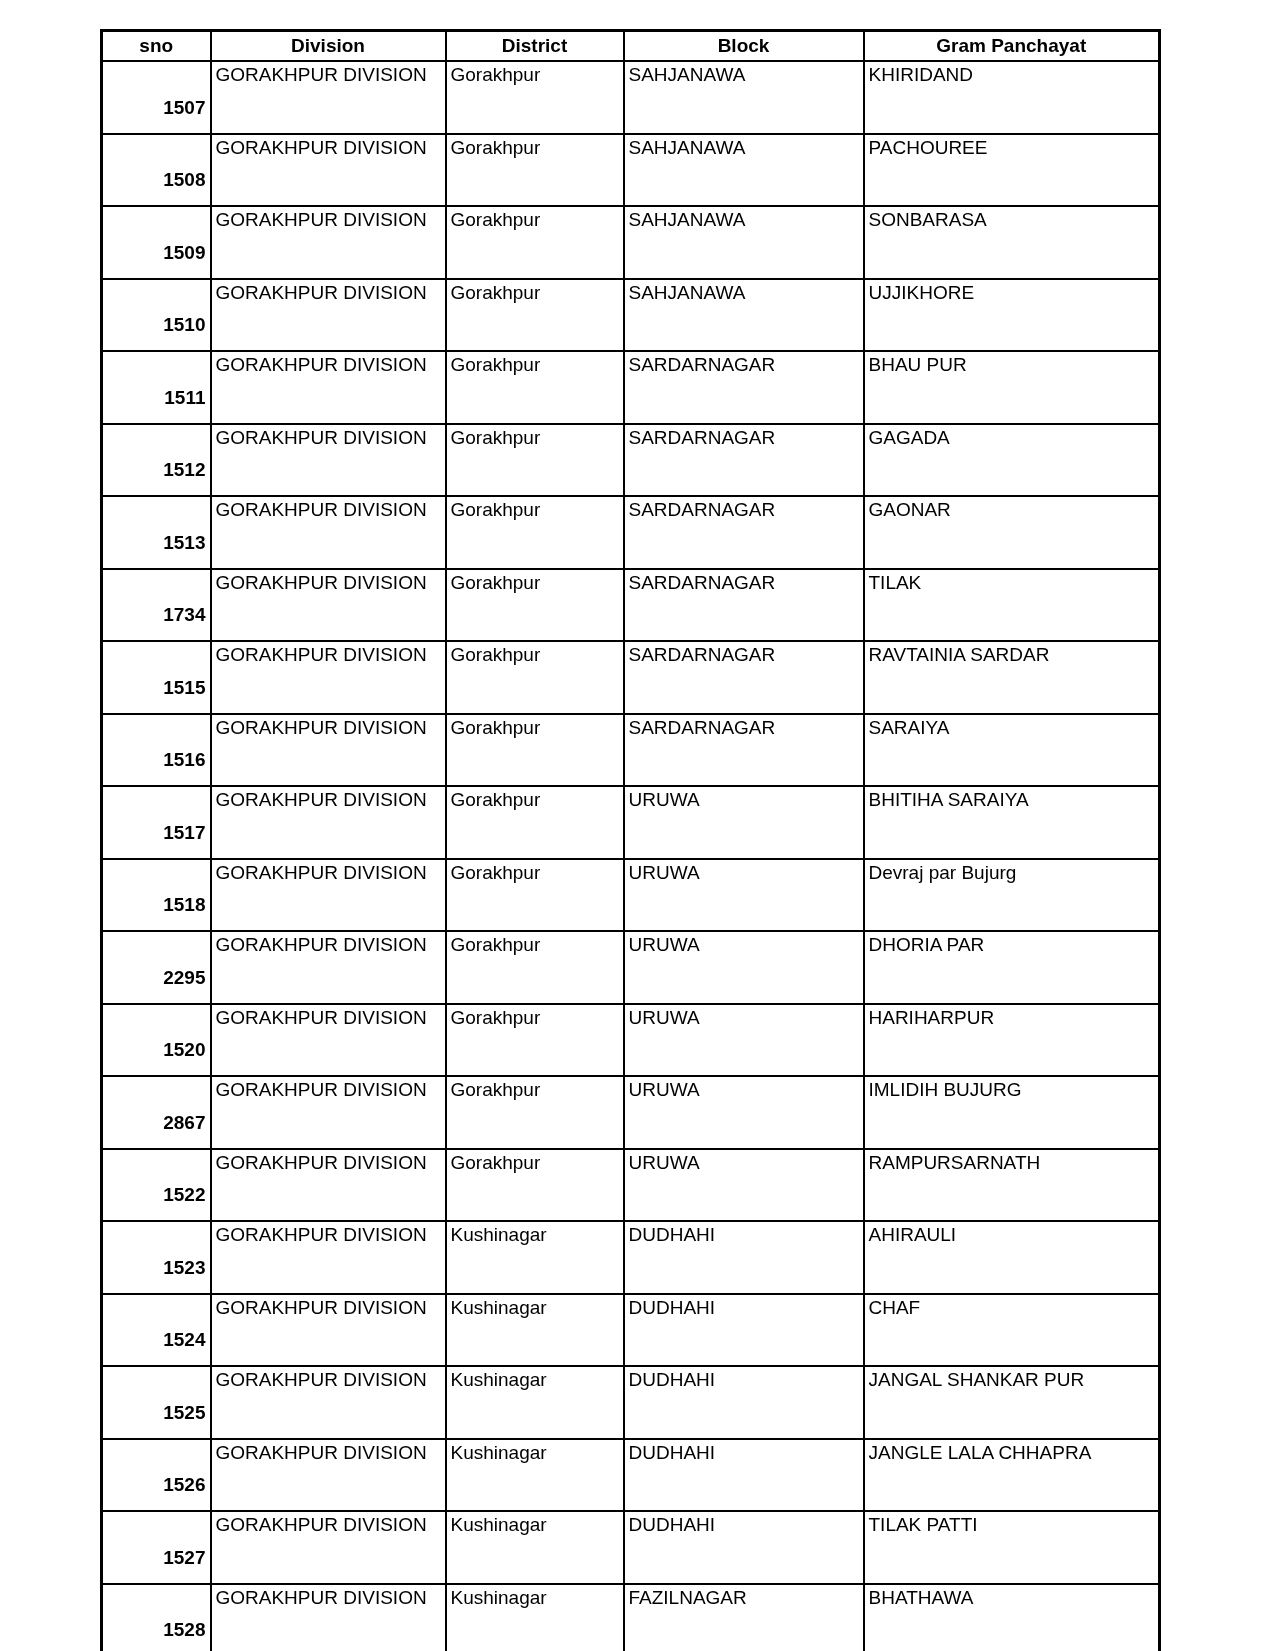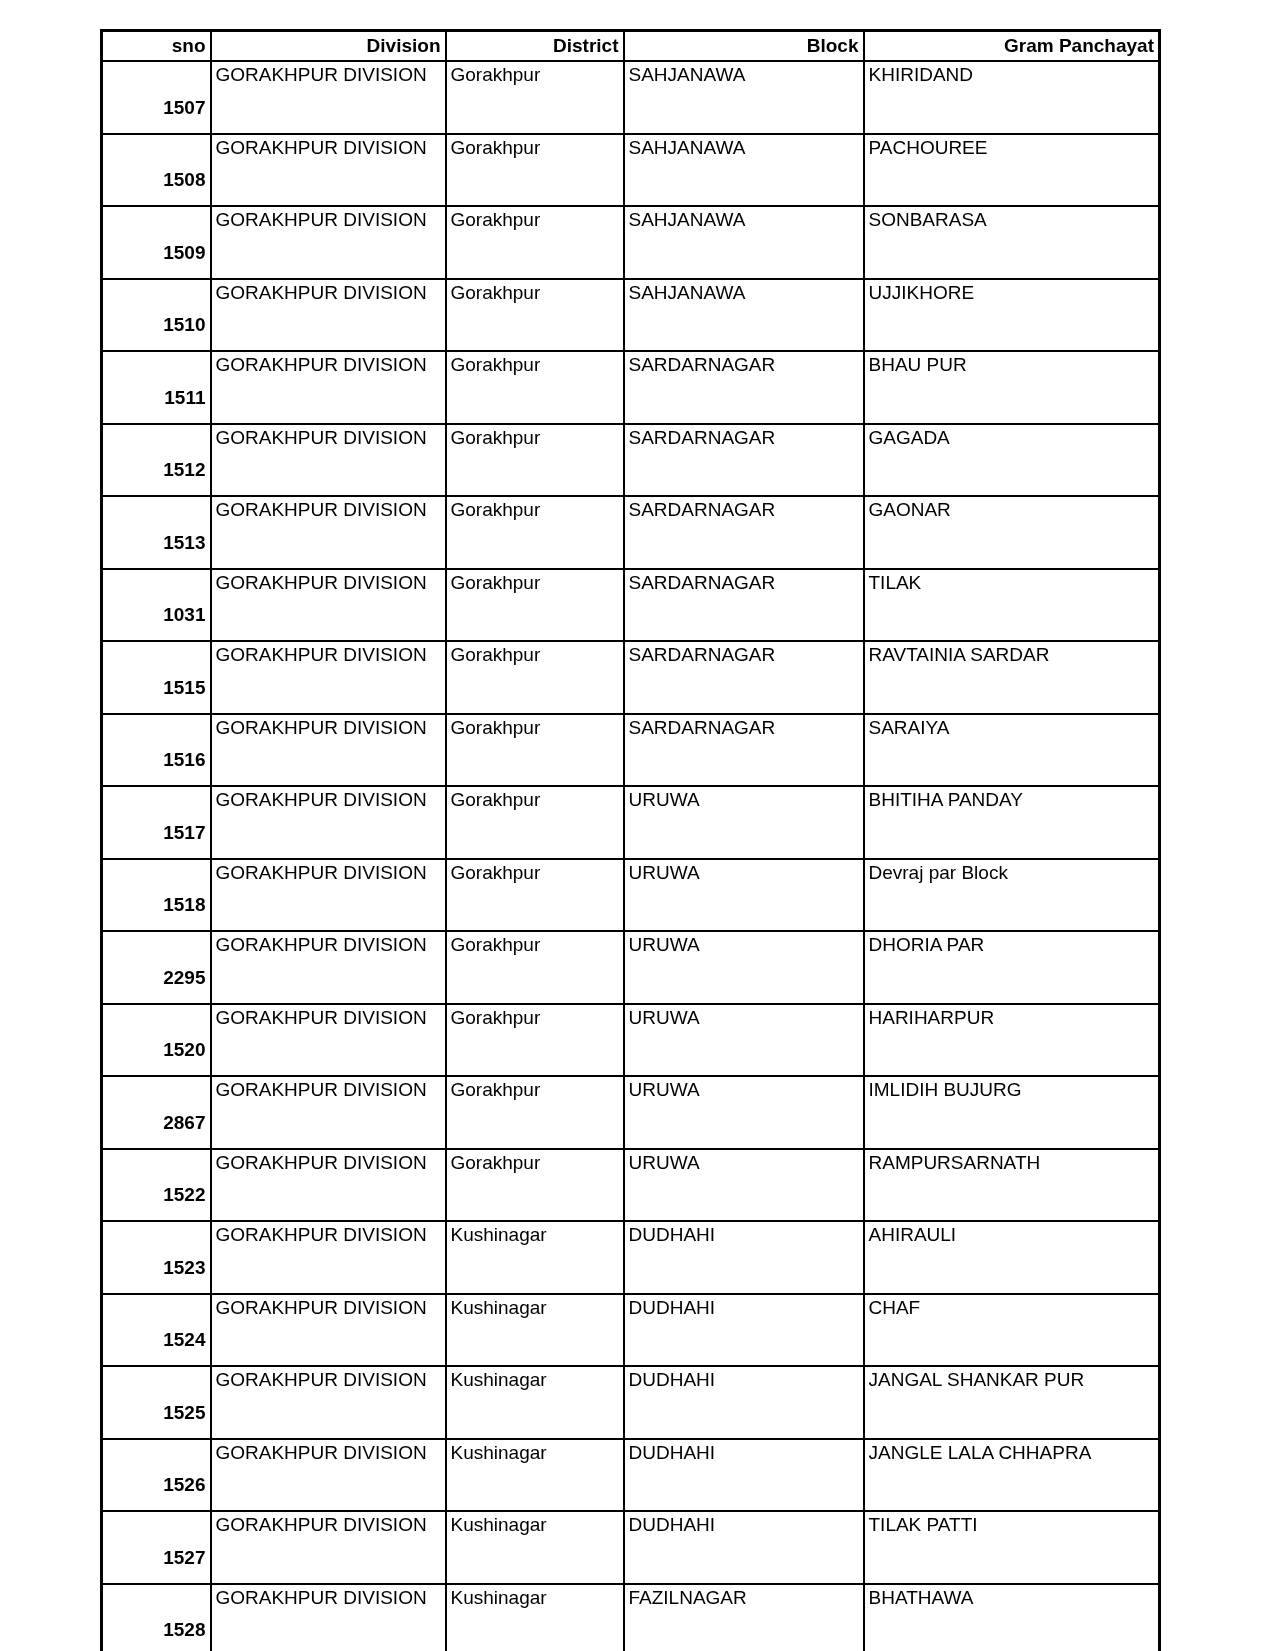--- a/index.html
+++ b/index.html
@@ -20,21 +20,21 @@
   th, td {
     border: 2px solid #000;
     padding: 0 4px;
     overflow: hidden;
     white-space: nowrap;
   }
   thead th {
     height: 28px;
     font-size: 19px;
     font-weight: bold;
-    text-align: right;
+    text-align: center;
     vertical-align: middle;
   }
   thead th.sno-h { }
   tbody td {
     height: 56.5px;
     font-size: 19px;
     vertical-align: top;
     padding-top: 2px;
   }
   tbody td.sno {
@@ -111,21 +111,21 @@
           <td>GAGADA</td>
         </tr>
         <tr>
           <td class="sno">1513</td>
           <td>GORAKHPUR DIVISION</td>
           <td>Gorakhpur</td>
           <td>SARDARNAGAR</td>
           <td>GAONAR</td>
         </tr>
         <tr>
-          <td class="sno">1031</td>
+          <td class="sno">1734</td>
           <td>GORAKHPUR DIVISION</td>
           <td>Gorakhpur</td>
           <td>SARDARNAGAR</td>
           <td>TILAK</td>
         </tr>
         <tr>
           <td class="sno">1515</td>
           <td>GORAKHPUR DIVISION</td>
           <td>Gorakhpur</td>
           <td>SARDARNAGAR</td>
@@ -136,28 +136,28 @@
           <td>GORAKHPUR DIVISION</td>
           <td>Gorakhpur</td>
           <td>SARDARNAGAR</td>
           <td>SARAIYA</td>
         </tr>
         <tr>
           <td class="sno">1517</td>
           <td>GORAKHPUR DIVISION</td>
           <td>Gorakhpur</td>
           <td>URUWA</td>
-          <td>BHITIHA PANDAY</td>
+          <td>BHITIHA SARAIYA</td>
         </tr>
         <tr>
           <td class="sno">1518</td>
           <td>GORAKHPUR DIVISION</td>
           <td>Gorakhpur</td>
           <td>URUWA</td>
-          <td>Devraj par Block</td>
+          <td>Devraj par Bujurg</td>
         </tr>
         <tr>
           <td class="sno">2295</td>
           <td>GORAKHPUR DIVISION</td>
           <td>Gorakhpur</td>
           <td>URUWA</td>
           <td>DHORIA PAR</td>
         </tr>
         <tr>
           <td class="sno">1520</td>

